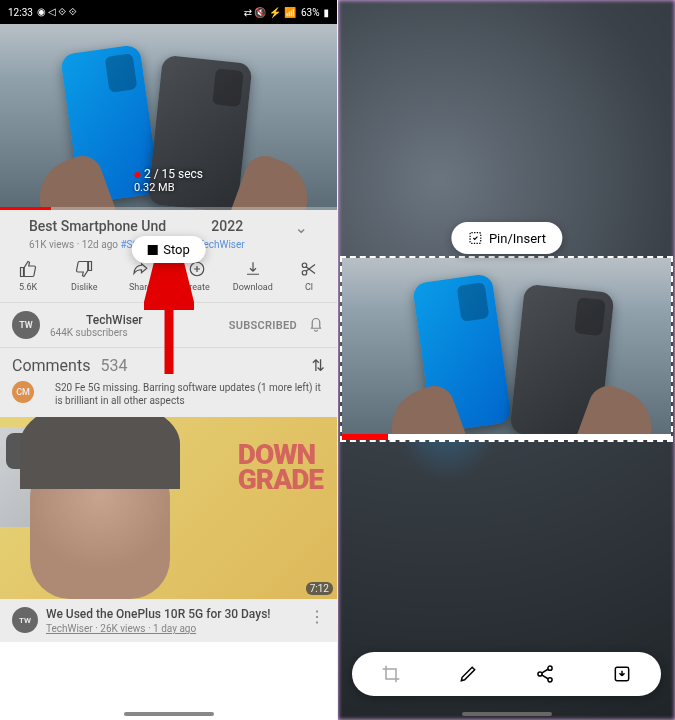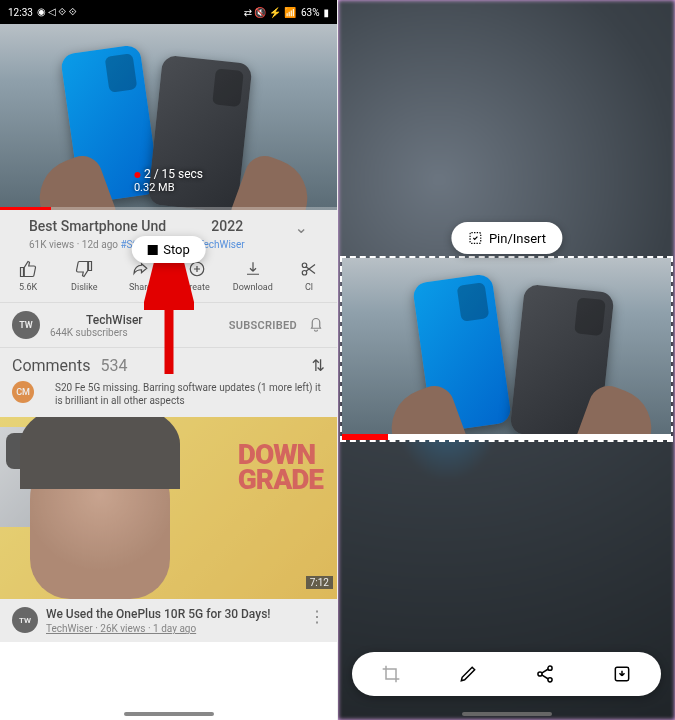--- a/index.html
+++ b/index.html
@@ -50,21 +50,21 @@
   .comment-row { display: flex; padding: 2px 12px 10px; gap: 21px; }
   .c-avatar { width: 22px; height: 22px; border-radius: 50%; background: #e8710a; color: #fff; font-size: 9px; display: flex; align-items: center; justify-content: center; font-weight: 500; flex-shrink: 0; }
   .c-text { font-size: 10px; color: #0f0f0f; line-height: 1.3; }
 
   .next-video { position: relative; height: 182px; background: linear-gradient(135deg, #f7d94c 0%, #e8b020 100%); overflow: hidden; }
   .face { position: absolute; left: 30px; bottom: 0; width: 140px; height: 160px; background: radial-gradient(circle at 50% 35%, #c89070 0%, #a06848 60%); border-radius: 60px 60px 40px 40px; }
   .face::before { content: ''; position: absolute; top: -40px; left: -10px; right: -10px; height: 90px; background: #1a1410; border-radius: 50% 50% 0 0; }
   .down-txt { position: absolute; right: 14px; top: 25px; font-family: Arial Black, sans-serif; font-weight: 900; font-size: 28px; line-height: .9; color: #d93025; letter-spacing: -1px; }
   .device-corner { position: absolute; left: 0; top: 10px; width: 60px; height: 100px; background: linear-gradient(135deg, #d4d8dc, #a8aeb4); border-radius: 0 12px 12px 0; }
   .device-corner::after { content: ''; position: absolute; top: 6px; left: 6px; width: 36px; height: 36px; background: #1a1a1a; border-radius: 8px; }
-  .duration { position: absolute; right: 4px; bottom: 10px; background: rgba(0,0,0,.8); color: #fff; font-size: 10px; padding: 1px 4px; border-radius: 0; }
+  .duration { position: absolute; right: 4px; bottom: 4px; background: rgba(0,0,0,.8); color: #fff; font-size: 10px; padding: 1px 4px; border-radius: 6px; }
 
   .next-meta { display: flex; padding: 8px 12px; gap: 8px; }
   .next-avatar { width: 26px; height: 26px; border-radius: 50%; background: #333; color: #fff; font-size: 8px; display: flex; align-items: center; justify-content: center; font-weight: 600; }
   .next-title { font-size: 12px; font-weight: 500; line-height: 1.2; }
   .next-sub { font-size: 10px; color: #606060; margin-top: 2px; text-decoration: underline; }
   .more-v { font-size: 16px; color: #606060; }
 
   
   .stop-pill { position: absolute; top: 236px; left: 50%; transform: translateX(-50%); background: #fff; border-radius: 20px; padding: 6px 16px; display: flex; align-items: center; gap: 6px; box-shadow: 0 2px 10px rgba(0,0,0,.25); font-size: 13px; z-index: 10; }
   .stop-sq { width: 10px; height: 10px; background: #000; }

